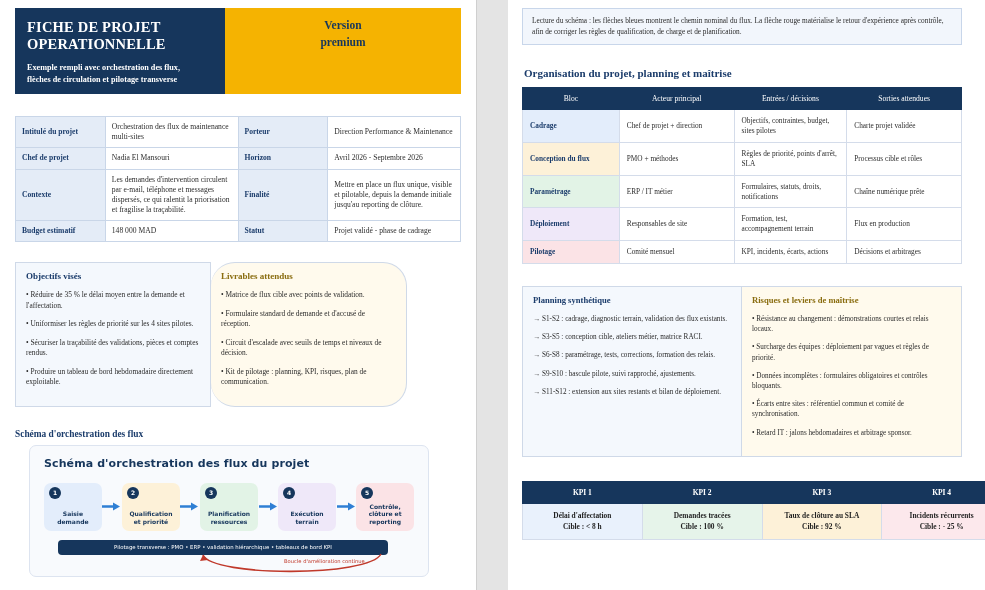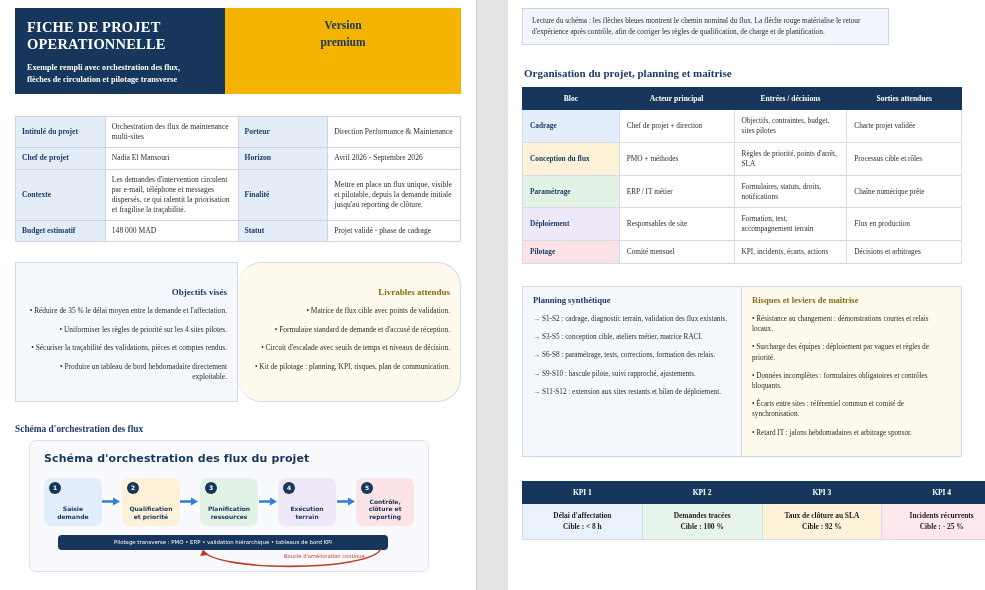--- a/index.html
+++ b/index.html
@@ -39,21 +39,21 @@
   
   table { border-collapse: collapse; }
 
   .info-table { width: 446px; margin: 22px 0 0 1px; font-size: 7.6px; }
   .info-table td { border: 1px solid #c9d6e8; padding: 5px 6px; vertical-align: middle; line-height: 1.34; }
   .info-table td.lbl { background: #e4ecf7; color: #1b3c6b; font-weight: bold; width: 90px; }
   .info-table td.val { color: #2d2d2d; width: 133px; }
 
   
   .boxes { display: flex; gap: 0; width: 446px; margin: 20px 0 0 1px; }
-  .box { border: 1px solid #cfd9e8; padding: 24px 10px 10px 10px; width: 223px; text-align: right; }
+  .box { border: 1px solid #cfd9e8; padding: 8px 10px 10px 10px; width: 196px; }
   .box-obj { background: #f4f8fd; }
   .box-liv { background: #fffaed; border-left: none; border-radius: 24px; }
   .box-title { font-weight: bold; font-size: 9px; margin-bottom: 9px; }
   .box-obj .box-title { color: #1b3c6b; }
   .box-liv .box-title { color: #8a6d10; }
   .box li { list-style: none; font-size: 7.4px; line-height: 1.42; color: #2b2b2b; margin-bottom: 8px; }
 
   
   .flow-heading { font-weight: bold; font-size: 9.4px; color: #1b3c6b; margin: 22px 0 6px 1px; }
   .flow-card {
@@ -86,28 +86,28 @@
   }
   .loop-wrap { position: relative; height: 22px; }
   .loop-svg { position: absolute; left: 155px; top: -2px; }
   .loop-label {
     position: absolute; left: 240px; top: 3px; font-size: 5.2px; color: #c0392b;
     font-family: "DejaVu Sans", sans-serif;
   }
 
   
   .note {
-    width: 367px; border: 1px solid #c8d6ea; background: #f2f6fc;
+    width: 440px; border: 1px solid #c8d6ea; background: #f2f6fc;
     padding: 7px 9px; font-size: 7.3px; line-height: 1.46; color: #2b2b2b; margin-top: 2px;
   }
   .sec-heading { font-weight: bold; font-size: 11px; color: #1b3c6b; margin: 22px 0 8px 2px; }
 
   .org-table { width: 440px; font-size: 7.3px; }
   .org-table th {
-    background: #16365c; color: #fff; font-weight: bold; font-size: 7.6px;
+    background: #16365c; color: #fff; font-weight: normal; font-size: 7.6px;
     padding: 6px 4px; border: 1px solid #16365c; text-align: center;
   }
   .org-table td { border: 1px solid #d4dcea; padding: 6px 7px; vertical-align: middle; line-height: 1.35; color: #2d2d2d; }
   .org-table td.bloc { font-weight: bold; color: #1b3c6b; width: 97px; }
   .org-table td.c2 { width: 115px; }
   .org-table td.c3 { width: 113px; }
   .org-table td.c4 { width: 115px; }
 
   
   .panels { display: flex; width: 440px; margin-top: 22px; }

